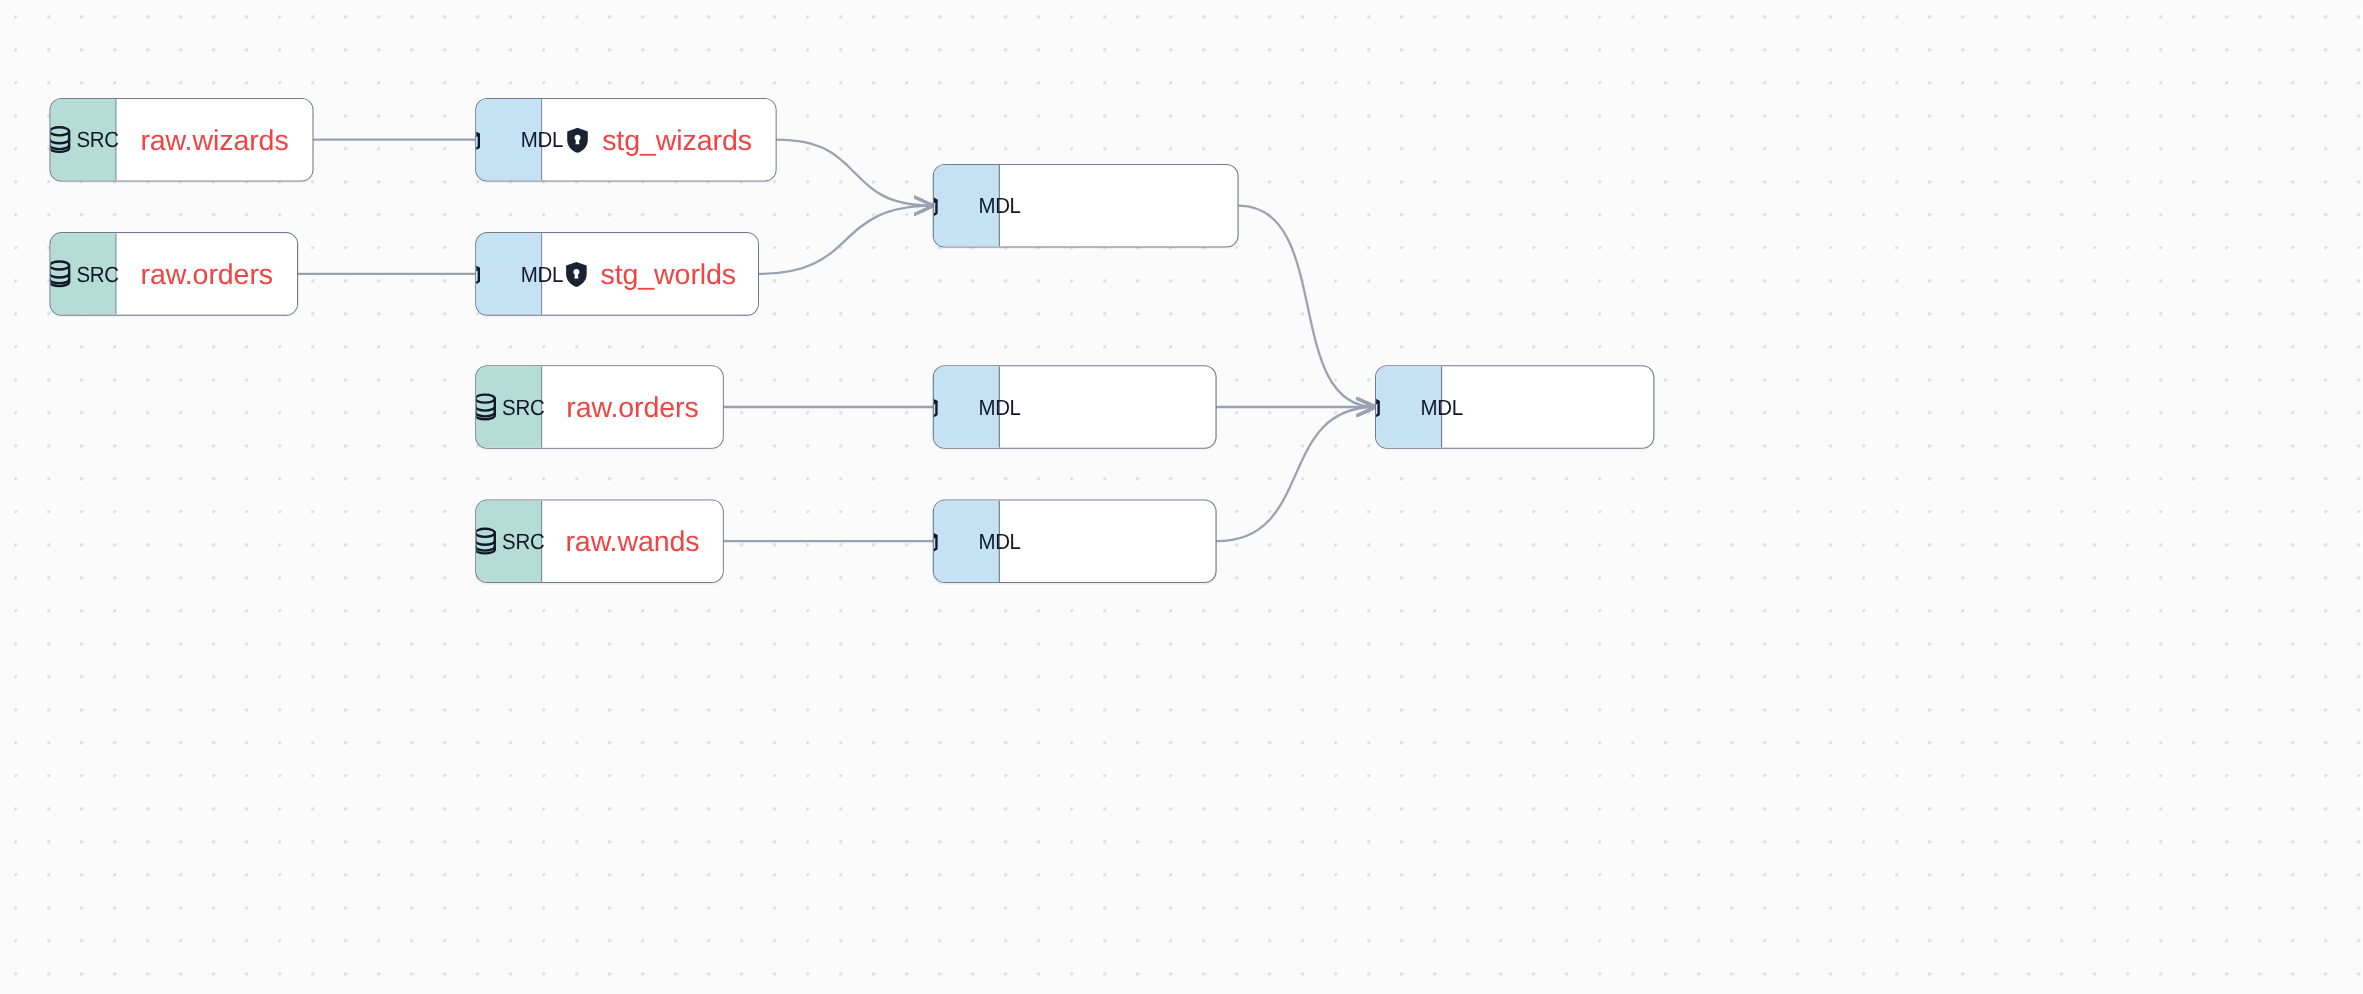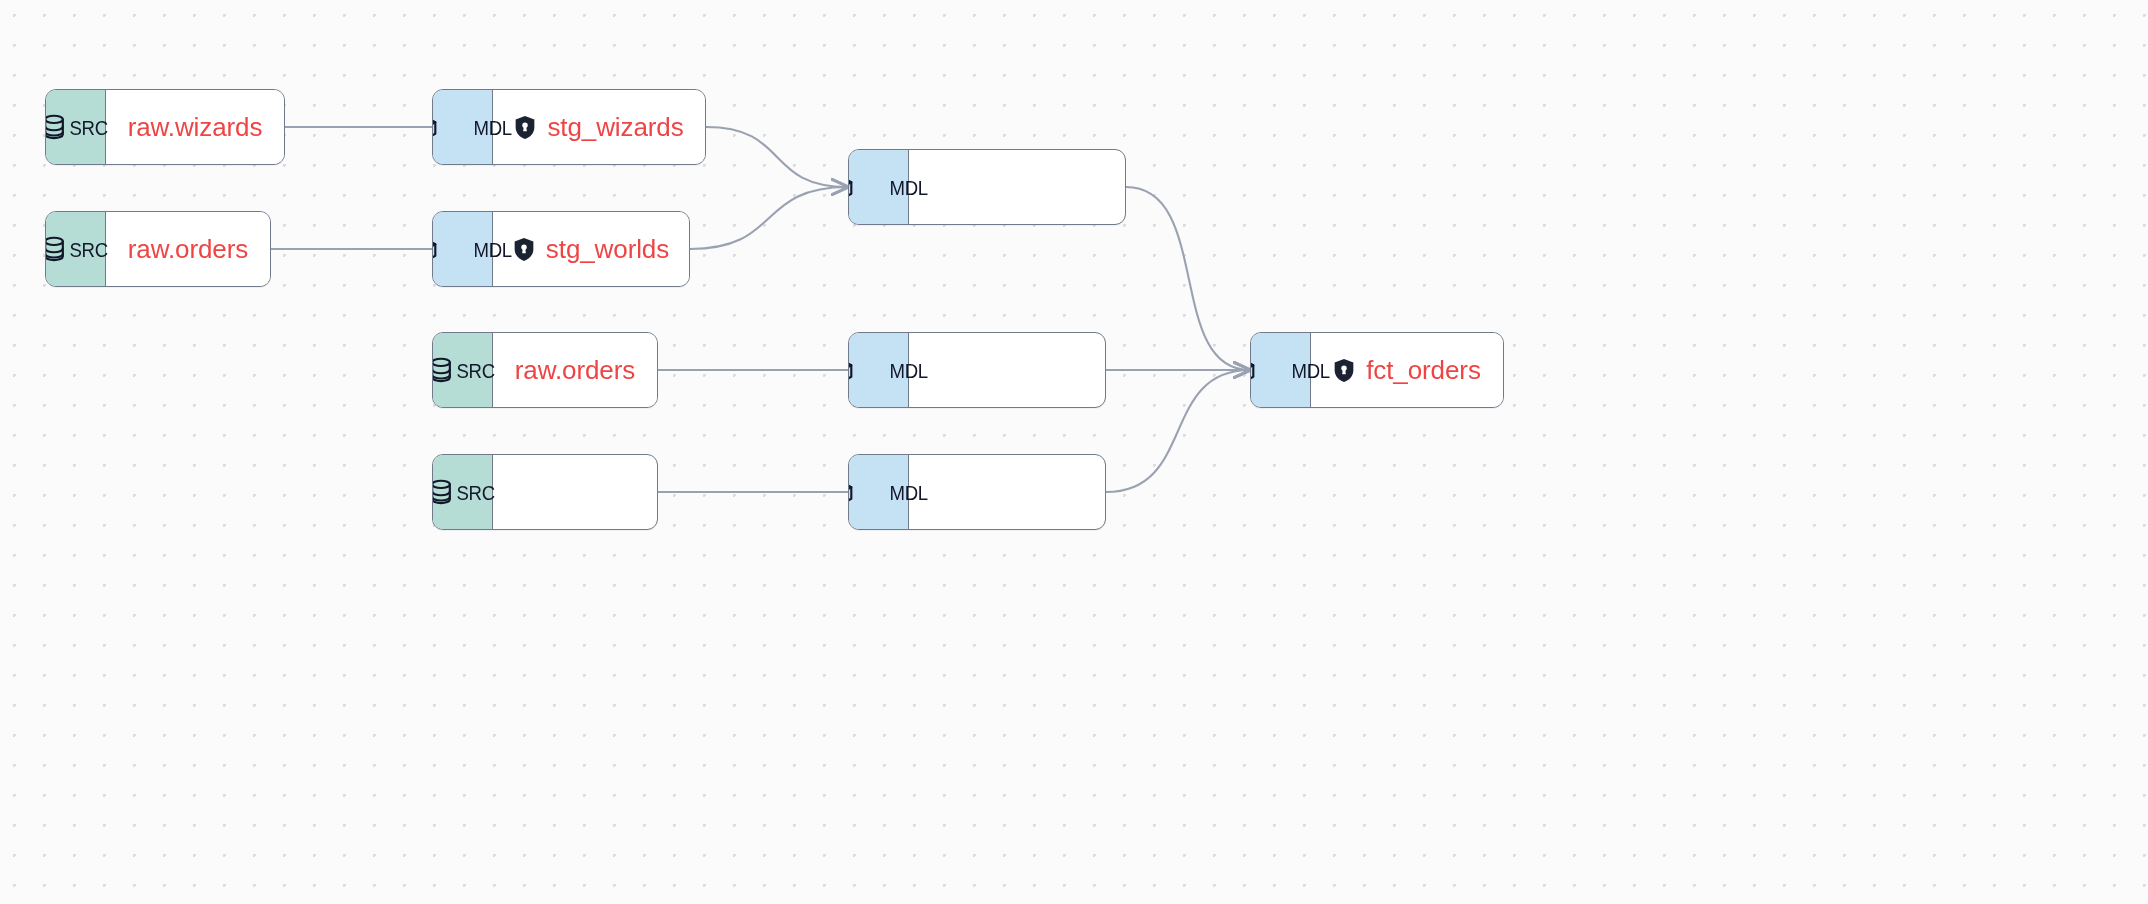--- a/index.html
+++ b/index.html
@@ -187,20 +187,23 @@
       <span class="badge-icon">
         <svg width="26" height="28" viewBox="0 0 24 26" fill="none" stroke="#12182a" stroke-width="2" stroke-linecap="round" stroke-linejoin="round">
           <ellipse cx="12" cy="5" rx="8.2" ry="3.4"></ellipse>
           <path d="M3.8 5 v14 a8.2 3.4 0 0 0 16.4 0 V5"></path>
           <path d="M3.8 11.7 a8.2 3.4 0 0 0 16.4 0"></path>
           <path d="M3.8 16.6 a8.2 3.4 0 0 0 16.4 0"></path>
         </svg>
       </span>
       <span class="badge-label">SRC</span>
     </div>
+    <div class="body">
+      <span class="node-label">raw.wands</span>
+    </div>
   </div>
 
   <div class="node" style="left:432px; top:89px; width:274px; height:76px;">
     <div class="badge mdl">
       <span class="badge-icon">
         <svg width="28" height="29" viewBox="0 0 26 27" fill="none" stroke="#12182a" stroke-width="2" stroke-linecap="round" stroke-linejoin="round">
           <path d="M13 2.2 L22.6 7.6 V18.4 L13 23.8 L3.4 18.4 V7.6 Z"></path>
           <path d="M3.4 7.6 L13 13 L22.6 7.6"></path>
           <path d="M13 13 V23.8"></path>
         </svg>
@@ -285,25 +288,15 @@
     <div class="badge mdl">
       <span class="badge-icon">
         <svg width="28" height="29" viewBox="0 0 26 27" fill="none" stroke="#12182a" stroke-width="2" stroke-linecap="round" stroke-linejoin="round">
           <path d="M13 2.2 L22.6 7.6 V18.4 L13 23.8 L3.4 18.4 V7.6 Z"></path>
           <path d="M3.4 7.6 L13 13 L22.6 7.6"></path>
           <path d="M13 13 V23.8"></path>
         </svg>
       </span>
       <span class="badge-label">MDL</span>
     </div>
-    <div class="body">
-      <span class="lock-icon">
-        <svg width="22" height="25" viewBox="0 0 20 23">
-          <path d="M10 1 L18.6 4.1 V11.2 C18.6 16.6 14.6 20.6 10 22 C5.4 20.6 1.4 16.6 1.4 11.2 V4.1 Z" fill="#1b2332"></path>
-          <circle cx="10" cy="9.4" r="2.5" fill="#ffffff"></circle>
-          <path d="M8.95 9.8 h2.1 l0.62 5.1 h-3.34 Z" fill="#ffffff"></path>
-        </svg>
-      </span>
-      <span class="node-label">fct_orders</span>
-    </div>
   </div>
 
 </div>
 
 </body></html>

